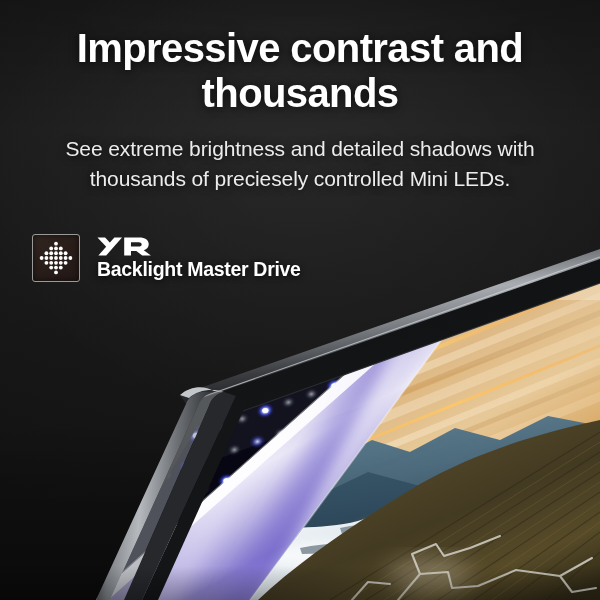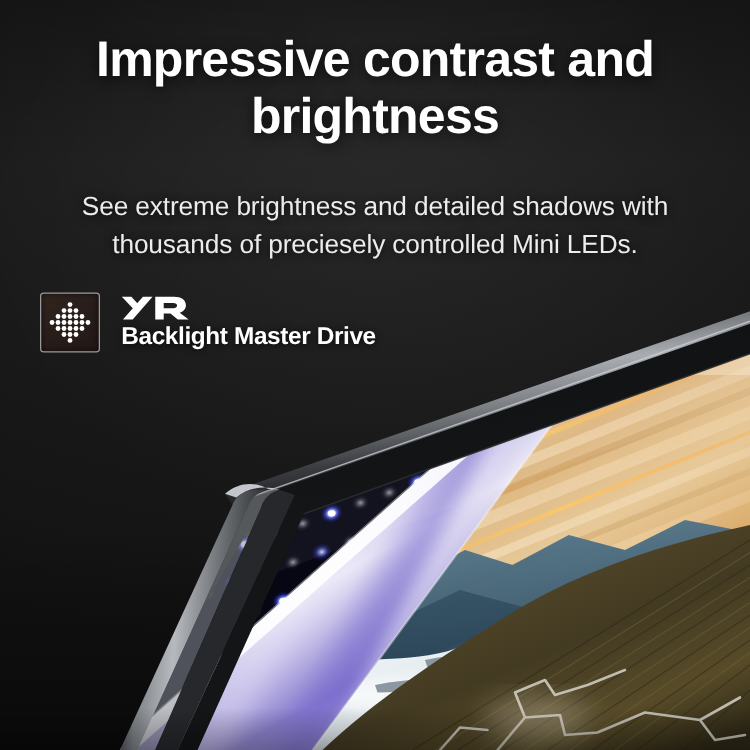--- a/index.html
+++ b/index.html
@@ -54,21 +54,20 @@
     top: 134px;
     width: 520px;
     text-align: center;
     color: #ececec;
     font-size: 21px;
     line-height: 1.42;
     font-weight: 400;
     letter-spacing: -0.1px;
     z-index: 30;
     text-shadow: 0 1px 8px rgba(0,0,0,0.7);
-    margin-top: 17px;
   }
 
   
   .badge-row {
     position: absolute;
     left: 32px;
     top: 234px;
     display: flex;
     align-items: center;
     gap: 17px;
@@ -688,21 +687,21 @@
             <stop offset="0%" stop-color="#000000" stop-opacity="0"></stop>
             <stop offset="100%" stop-color="#000000" stop-opacity="0.30"></stop>
           </linearGradient>
         </defs>
       </g>
     </svg>
   </div>
 
   <div class="bg-vignette"></div>
 
-  <div class="headline">Impressive contrast and brightness</div>
+  <div class="headline">Impressive contrast and thousands</div>
   <div class="subhead">See extreme brightness and detailed shadows with thousands of preciesely controlled Mini LEDs.</div>
 
   <div class="badge-row">
     <div class="badge-icon">
       <svg viewBox="0 0 48 48" xmlns="http://www.w3.org/2000/svg">
         <g id="diamondDots" fill="#ffffff">
             <circle cx="24.00" cy="9.00" r="2" fill="#ffffff"></circle>
             <circle cx="19.00" cy="14.00" r="2" fill="#ffffff"></circle>
             <circle cx="24.00" cy="14.00" r="2" fill="#ffffff"></circle>
             <circle cx="29.00" cy="14.00" r="2" fill="#ffffff"></circle>

